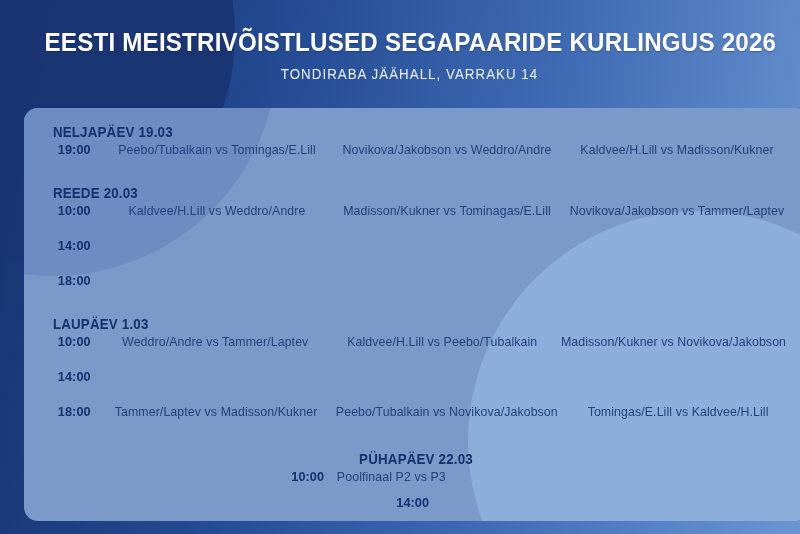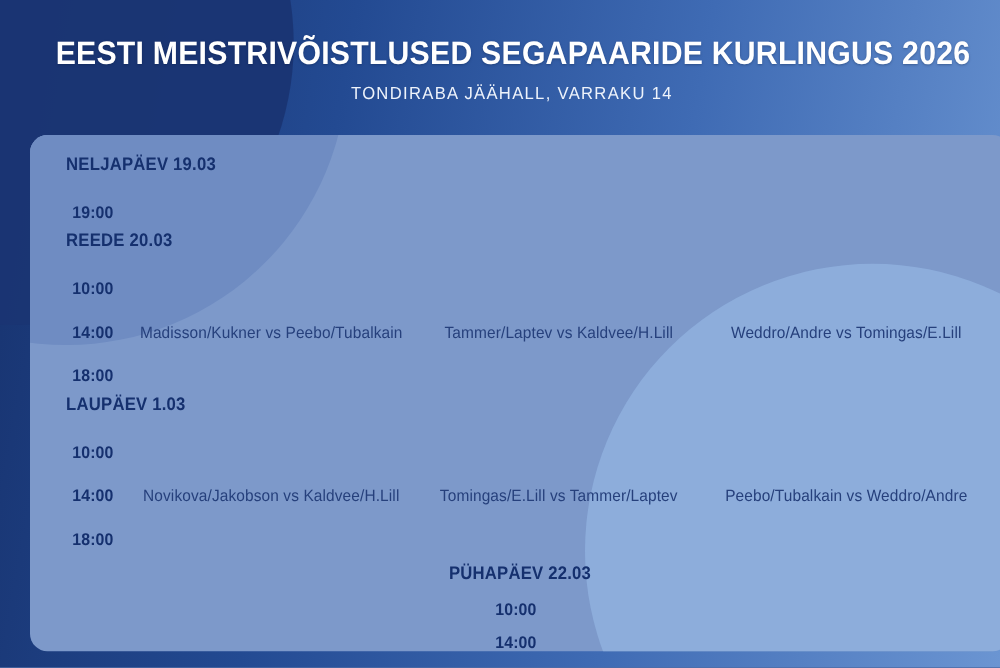--- a/index.html
+++ b/index.html
@@ -134,21 +134,21 @@
     transform: scaleX(.92);
     transform-origin: center center;
     text-align: center;
     padding-left: 0;
     padding-top: 10px;
   }
 
   
   .slot-row {
     display: flex;
-    align-items: flex-end;
+    align-items: flex-start;
     height: 35px;
   }
 
   .slot-time {
     flex: 0 0 62px;
     text-align: right;
     padding-right: 10px;
     color: #15306e;
     font-size: 13.5px;
     font-weight: 700;
@@ -206,60 +206,73 @@
   </div>
 
   <div class="panel">
     <div class="deco-arc-dark"></div>
     <div class="deco-arc"></div>
     <div class="panel-inner" id="schedule-root">
         <div class="day-block">
           <div class="day-heading">NELJAPÄEV 19.03</div>
           <div class="slot-row">
             <div class="slot-time">19:00</div>
+            <div class="slot-matches">
+              <div class="match">Peebo/Tubalkain vs Tomingas/E.Lill</div>
+              <div class="match">Novikova/Jakobson vs Weddro/Andre</div>
+              <div class="match">Kaldvee/H.Lill vs Madisson/Kukner</div>
+            </div>
           </div>
         </div>
         <div class="day-block">
           <div class="day-heading">REEDE 20.03</div>
           <div class="slot-row">
             <div class="slot-time">10:00</div>
+            <div class="slot-matches">
+              <div class="match">Kaldvee/H.Lill vs Weddro/Andre</div>
+              <div class="match">Madisson/Kukner vs Tominagas/E.Lill</div>
+              <div class="match">Novikova/Jakobson vs Tammer/Laptev</div>
+            </div>
           </div>
           <div class="slot-row">
             <div class="slot-time">14:00</div>
-            <div class="slot-matches">
-              <div class="match">Madisson/Kukner vs Peebo/Tubalkain</div>
-              <div class="match">Tammer/Laptev vs Kaldvee/H.Lill</div>
-              <div class="match">Weddro/Andre vs Tomingas/E.Lill</div>
-            </div>
           </div>
           <div class="slot-row">
             <div class="slot-time">18:00</div>
           </div>
         </div>
         <div class="day-block">
           <div class="day-heading">LAUPÄEV 1.03</div>
           <div class="slot-row">
             <div class="slot-time">10:00</div>
+            <div class="slot-matches">
+              <div class="match">Weddro/Andre vs Tammer/Laptev</div>
+              <div class="match">Kaldvee/H.Lill vs Peebo/Tubalkain</div>
+              <div class="match">Madisson/Kukner vs Novikova/Jakobson</div>
+            </div>
           </div>
           <div class="slot-row">
             <div class="slot-time">14:00</div>
-            <div class="slot-matches">
-              <div class="match">Novikova/Jakobson vs Kaldvee/H.Lill</div>
-              <div class="match">Tomingas/E.Lill vs Tammer/Laptev</div>
-              <div class="match">Peebo/Tubalkain vs Weddro/Andre</div>
-            </div>
           </div>
           <div class="slot-row">
             <div class="slot-time">18:00</div>
+            <div class="slot-matches">
+              <div class="match">Tammer/Laptev vs Madisson/Kukner</div>
+              <div class="match">Peebo/Tubalkain vs Novikova/Jakobson</div>
+              <div class="match">Tomingas/E.Lill vs Kaldvee/H.Lill</div>
+            </div>
           </div>
         </div>
         <div class="day-block centered">
           <div class="day-heading">PÜHAPÄEV 22.03</div>
           <div class="slot-row">
             <div class="slot-time">10:00</div>
+            <div class="slot-matches">
+              <div class="match">Poolfinaal P2 vs P3</div>
+            </div>
           </div>
           <div class="slot-row">
             <div class="slot-time">14:00</div>
           </div>
         </div>
       </div>
   </div>
 
 </div>
 

